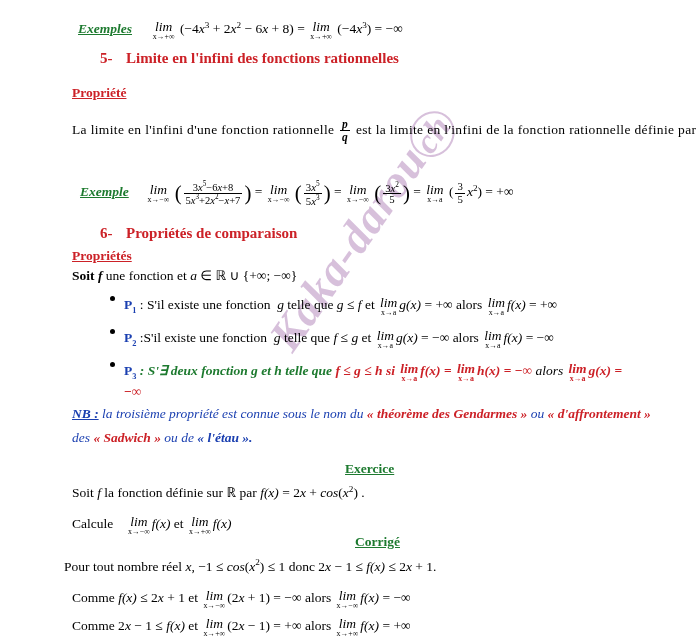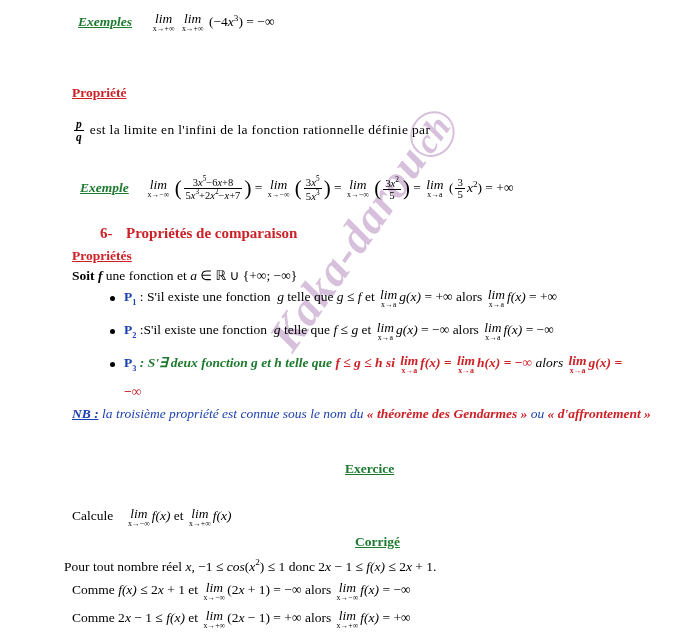--- a/index.html
+++ b/index.html
@@ -39,21 +39,21 @@
   .mi { font-style: italic; }
   .sup { font-size: 0.68em; vertical-align: super; }
   .sub { font-size: 0.62em; vertical-align: sub; }
 
   
   .lim {
     display: inline-block;
     text-align: center;
     vertical-align: middle;
     line-height: 1.0;
-    margin: 0 2px;
+    margin: 8px 2px;
   }
   .lim .op { display: block; font-style: italic; font-size: 1em; }
   .lim .und { display: block; font-size: 0.58em; margin-top: -1px; }
 
   
   .frac {
     display: inline-block;
     vertical-align: middle;
     text-align: center;
     font-size: 0.85em;
@@ -107,28 +107,35 @@
 <div class="page">
 
   <div class="watermark">
     <span>Kaka-darou</span><span class="wm-circle">ch</span>
   </div>
 
   <div class="line fs-md" style="left:78px; top:12px;">
     <span class="u green ital bold">Exemples</span>
     <span style="display:inline-block; width:12px;"></span>
     <span class="lim"><span class="op">lim</span><span class="und">x→+∞</span></span>
+    <span>(−4<span class="mi">x</span><span class="sup">3</span> + 2<span class="mi">x</span><span class="sup">2</span> − 6<span class="mi">x</span> + 8) =</span>
     <span class="lim"><span class="op">lim</span><span class="und">x→+∞</span></span>
     <span>(−4<span class="mi">x</span><span class="sup">3</span>) = −∞</span>
   </div>
 
+  <div class="line fs-lg bold red" style="left:100px; top:50px;">
+    <span>5-</span>
+    <span style="display:inline-block;width:6px;"></span>
+    <span>Limite en l'infini des fonctions rationnelles</span>
+  </div>
 
   <div class="line fs-md bold u red" style="left:72px; top:85px;">Propriété</div>
 
   <div class="line fs-md" style="left:72px; top:118px; letter-spacing:0.35px;">
+    <span>La limite en l'infini d'une fonction rationnelle</span>
     <span class="frac"><span class="num mi bold">p</span><span class="den mi bold">q</span></span>
     <span>est la limite en l'infini de la fonction rationnelle définie par</span>
   </div>
 
 
   <div class="line fs-md" style="left:80px; top:175px;">
     <span class="u green ital bold">Exemple</span>
     <span style="display:inline-block; width:10px;"></span>
     <span class="lim"><span class="op">lim</span><span class="und">x→−∞</span></span>
     <span class="paren-big">(</span><span class="frac" style="font-size:0.78em;"><span class="num">3<span class="mi">x</span><span class="sup">5</span>−6<span class="mi">x</span>+8</span><span class="den">5<span class="mi">x</span><span class="sup">3</span>+2<span class="mi">x</span><span class="sup">2</span>−<span class="mi">x</span>+7</span></span><span class="paren-big">)</span>
@@ -189,23 +196,32 @@
   </div>
   <div class="line fs-md red bold" style="left:124px; top:384px;">−∞</div>
 
   <div class="line fs-md ital" style="left:72px; top:406px;">
     <span class="u blue bold">NB :</span>
     <span class="blue">la troisième propriété est connue sous le nom du</span>
     <span class="red bold">« théorème des Gendarmes »</span>
     <span class="blue">ou</span>
     <span class="red bold">« d'affrontement »</span>
   </div>
+  <div class="line fs-md ital blue" style="left:72px; top:430px;">
+    <span>des</span>
+    <span class="red bold">« Sadwich »</span>
+    <span>ou de</span>
+    <span class="bold">« l'étau ».</span>
+  </div>
 
   <div class="line fs-md bold u green" style="left:345px; top:461px;">Exercice</div>
 
+  <div class="line fs-md" style="left:72px; top:483px;">
+    Soit <span class="mi">f</span> la fonction définie sur ℝ par <span class="mi">f(x)</span> = 2<span class="mi">x</span> + <span class="mi">cos</span>(<span class="mi">x</span><span class="sup">2</span>) .
+  </div>
 
   <div class="line fs-md" style="left:72px; top:507px;">
     <span>Calcule</span>
     <span style="display:inline-block;width:6px;"></span>
     <span class="lim"><span class="op">lim</span><span class="und">x→−∞</span></span><span class="mi">f(x)</span>
     <span>et</span>
     <span class="lim"><span class="op">lim</span><span class="und">x→+∞</span></span><span class="mi">f(x)</span>
   </div>
 
   <div class="line fs-md bold u green" style="left:355px; top:534px;">Corrigé</div>

